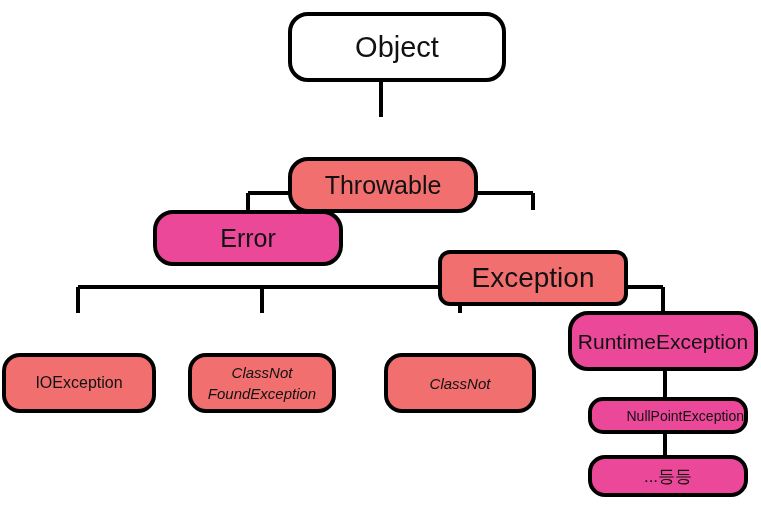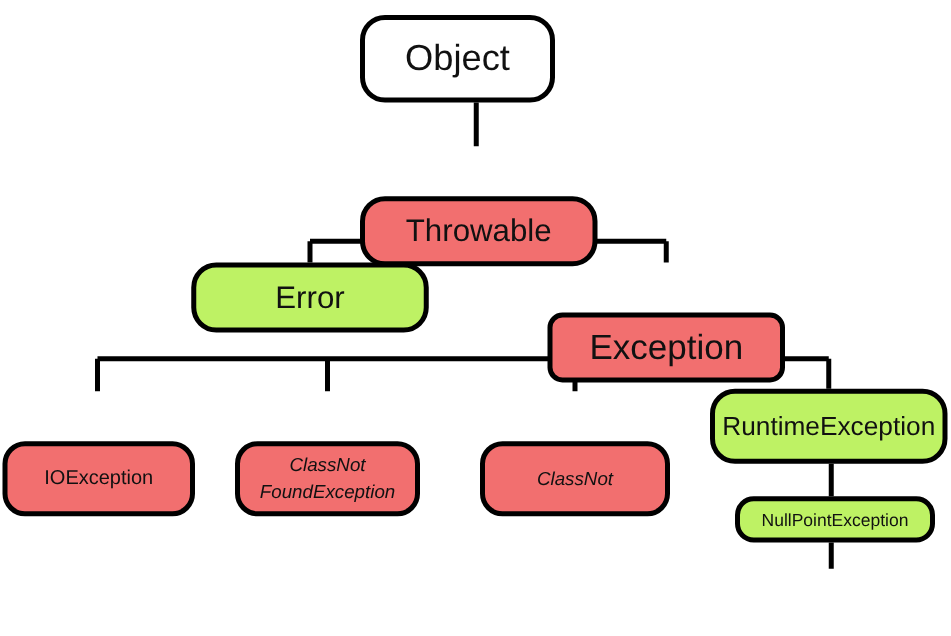--- a/index.html
+++ b/index.html
@@ -40,32 +40,32 @@
     line-height: 1.0;
     z-index: 2;
     -webkit-font-smoothing: antialiased;
   }
   .node .line {
     display: block;
     white-space: nowrap;
   }
   .fill-white { background: #ffffff; }
   .fill-red   { background: #f26f6f; margin-top: 40px; }
-  .fill-teal  { background: #bef264; }
+  .fill-teal  { background: #ec4899; }
 
   
-  .n-object        { left: 288px; top: 12px;  width: 156px; height: 70px;  font-size: 29px; border-radius: 20px; }
+  .n-object        { left: 288px; top: 12px;  width: 218px; height: 70px;  font-size: 29px; border-radius: 20px; }
   .n-throwable     { left: 288px; top: 117px; width: 190px; height: 56px;  font-size: 25px; border-radius: 20px; }
   .n-error         { left: 153px; top: 210px; width: 190px; height: 56px;  font-size: 25px; border-radius: 20px; }
   .n-exception     { left: 438px; top: 210px; width: 190px; height: 56px;  font-size: 28px; border-radius: 12px; }
   .n-ioexception   { left: 2px;   top: 313px; width: 154px; height: 60px;  font-size: 16px; border-radius: 18px; }
   .n-cnfe          { left: 188px; top: 313px; width: 148px; height: 60px;  font-size: 15px; border-radius: 18px; }
   .n-cnse          { left: 384px; top: 313px; width: 152px; height: 60px;  font-size: 15px; border-radius: 18px; }
   .n-runtime       { left: 568px; top: 311px; width: 190px; height: 60px;  font-size: 21px; border-radius: 20px; }
-  .n-npe           { left: 588px; top: 397px; width: 160px; height: 37px;  font-size: 14px; border-radius: 15px; }
+  .n-npe           { left: 588px; top: 397px; width: 160px; height: 37px;  font-size: 14px; border-radius: 15px; align-items: flex-end; }
   .n-etc           { left: 588px; top: 455px; width: 160px; height: 42px;  font-size: 17px; border-radius: 17px; }
 
   .n-cnfe .line, .n-cnse .line { margin: 3px 0; font-style: italic; }
 </style>
 </head>
 <body>
 
 <div id="canvas">
 
   <svg id="connectors" viewBox="0 0 761 509" width="761" height="509" xmlns="http://www.w3.org/2000/svg">
@@ -121,14 +121,17 @@
   </div>
 
   <div class="node n-runtime fill-teal">
     <span class="line">RuntimeException</span>
   </div>
 
   <div class="node n-npe fill-teal">
     <span class="line">NullPointException</span>
   </div>
 
+  <div class="node n-etc fill-teal">
+    <span class="line">...등등</span>
+  </div>
 
 </div>
 
 </body></html>

